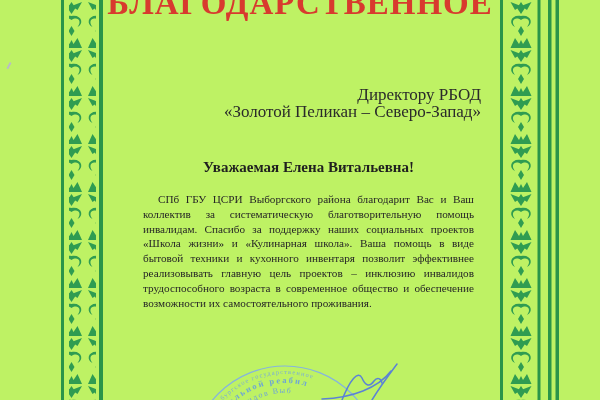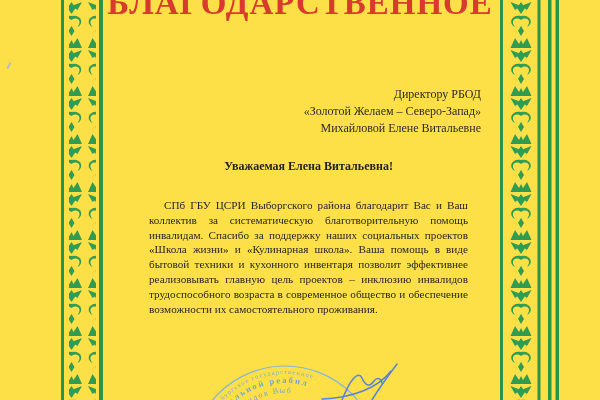--- a/index.html
+++ b/index.html
@@ -1,46 +1,46 @@
 <!DOCTYPE html>
 <html lang="ru"><head>
 <meta charset="utf-8">
 <style>
   html,body{margin:0;padding:0;}
   .page{
     position:relative;width:600px;height:400px;overflow:hidden;
-    background:#fde047;color:#232323;
+    background:#bef264;color:#232323;
     font-family:"Liberation Serif","DejaVu Serif",serif;
   }
   
   .border-svg{position:absolute;top:0;height:400px;}
   .border-svg.left{left:58px;width:46px;}
   .border-svg.right{left:498px;width:62px;}
   
   .title{
     position:absolute;top:-16px;left:60px;width:480px;
     text-align:center;font-weight:bold;color:#d83a2e;
     font-size:33px;line-height:39px;letter-spacing:1px;
   }
   
   .recipient{
     position:absolute;top:86px;right:119px;
-    text-align:right;font-size:12px;line-height:17px;color:#2a2a2a;margin-left:41px;
+    text-align:right;font-size:17px;line-height:17px;color:#2a2a2a;margin-left:41px;
   }
   
   .salutation{
     position:absolute;top:159px;left:135px;width:347px;
-    text-align:center;font-weight:bold;font-size:12px;color:#1f1f1f;
+    text-align:center;font-weight:bold;font-size:15px;color:#1f1f1f;
   }
   
   .body-text{
     position:absolute;top:184px;left:135px;width:347px;
     font-size:11.2px;line-height:14.8px;text-align:justify;color:#262626;
   }
-  .body-text p{margin:14px;text-indent:15px;}
+  .body-text p{margin:8px;text-indent:15px;}
   
   .overlay{position:absolute;left:0;top:0;width:600px;height:400px;pointer-events:none;}
   .artifact{
     position:absolute;left:8px;top:62px;width:1.5px;height:7px;
     background:#b9bdc4;transform:rotate(28deg);
   }
 </style>
 </head>
 <body>
 
@@ -85,22 +85,21 @@
   </svg>
 
   <div class="artifact"></div>
 
   <div class="title">
     <div>БЛАГОДАРСТВЕННОЕ</div>
   </div>
 
   <div class="recipient">
     <div>Директору РБОД</div>
-    <div>«Золотой Желаем – Северо-Запад»</div>
-    <div>Михайловой Елене Витальевне</div>
+    <div>«Золотой Пеликан – Северо-Запад»</div>
   </div>
 
   <div class="salutation">Уважаемая Елена Витальевна!</div>
 
   <div class="body-text">
     <p>СПб ГБУ ЦСРИ Выборгского района благодарит Вас и Ваш коллектив за систематическую благотворительную помощь инвалидам. Спасибо за поддержку наших социальных проектов «Школа жизни» и «Кулинарная школа». Ваша помощь в виде бытовой техники и кухонного инвентаря позволит эффективнее реализовывать главную цель проектов – инклюзию инвалидов трудоспособного возраста в современное общество и обеспечение возможности их самостоятельного проживания.</p>
   </div>
 
   <svg class="overlay" viewBox="0 0 600 400">
     <defs>

